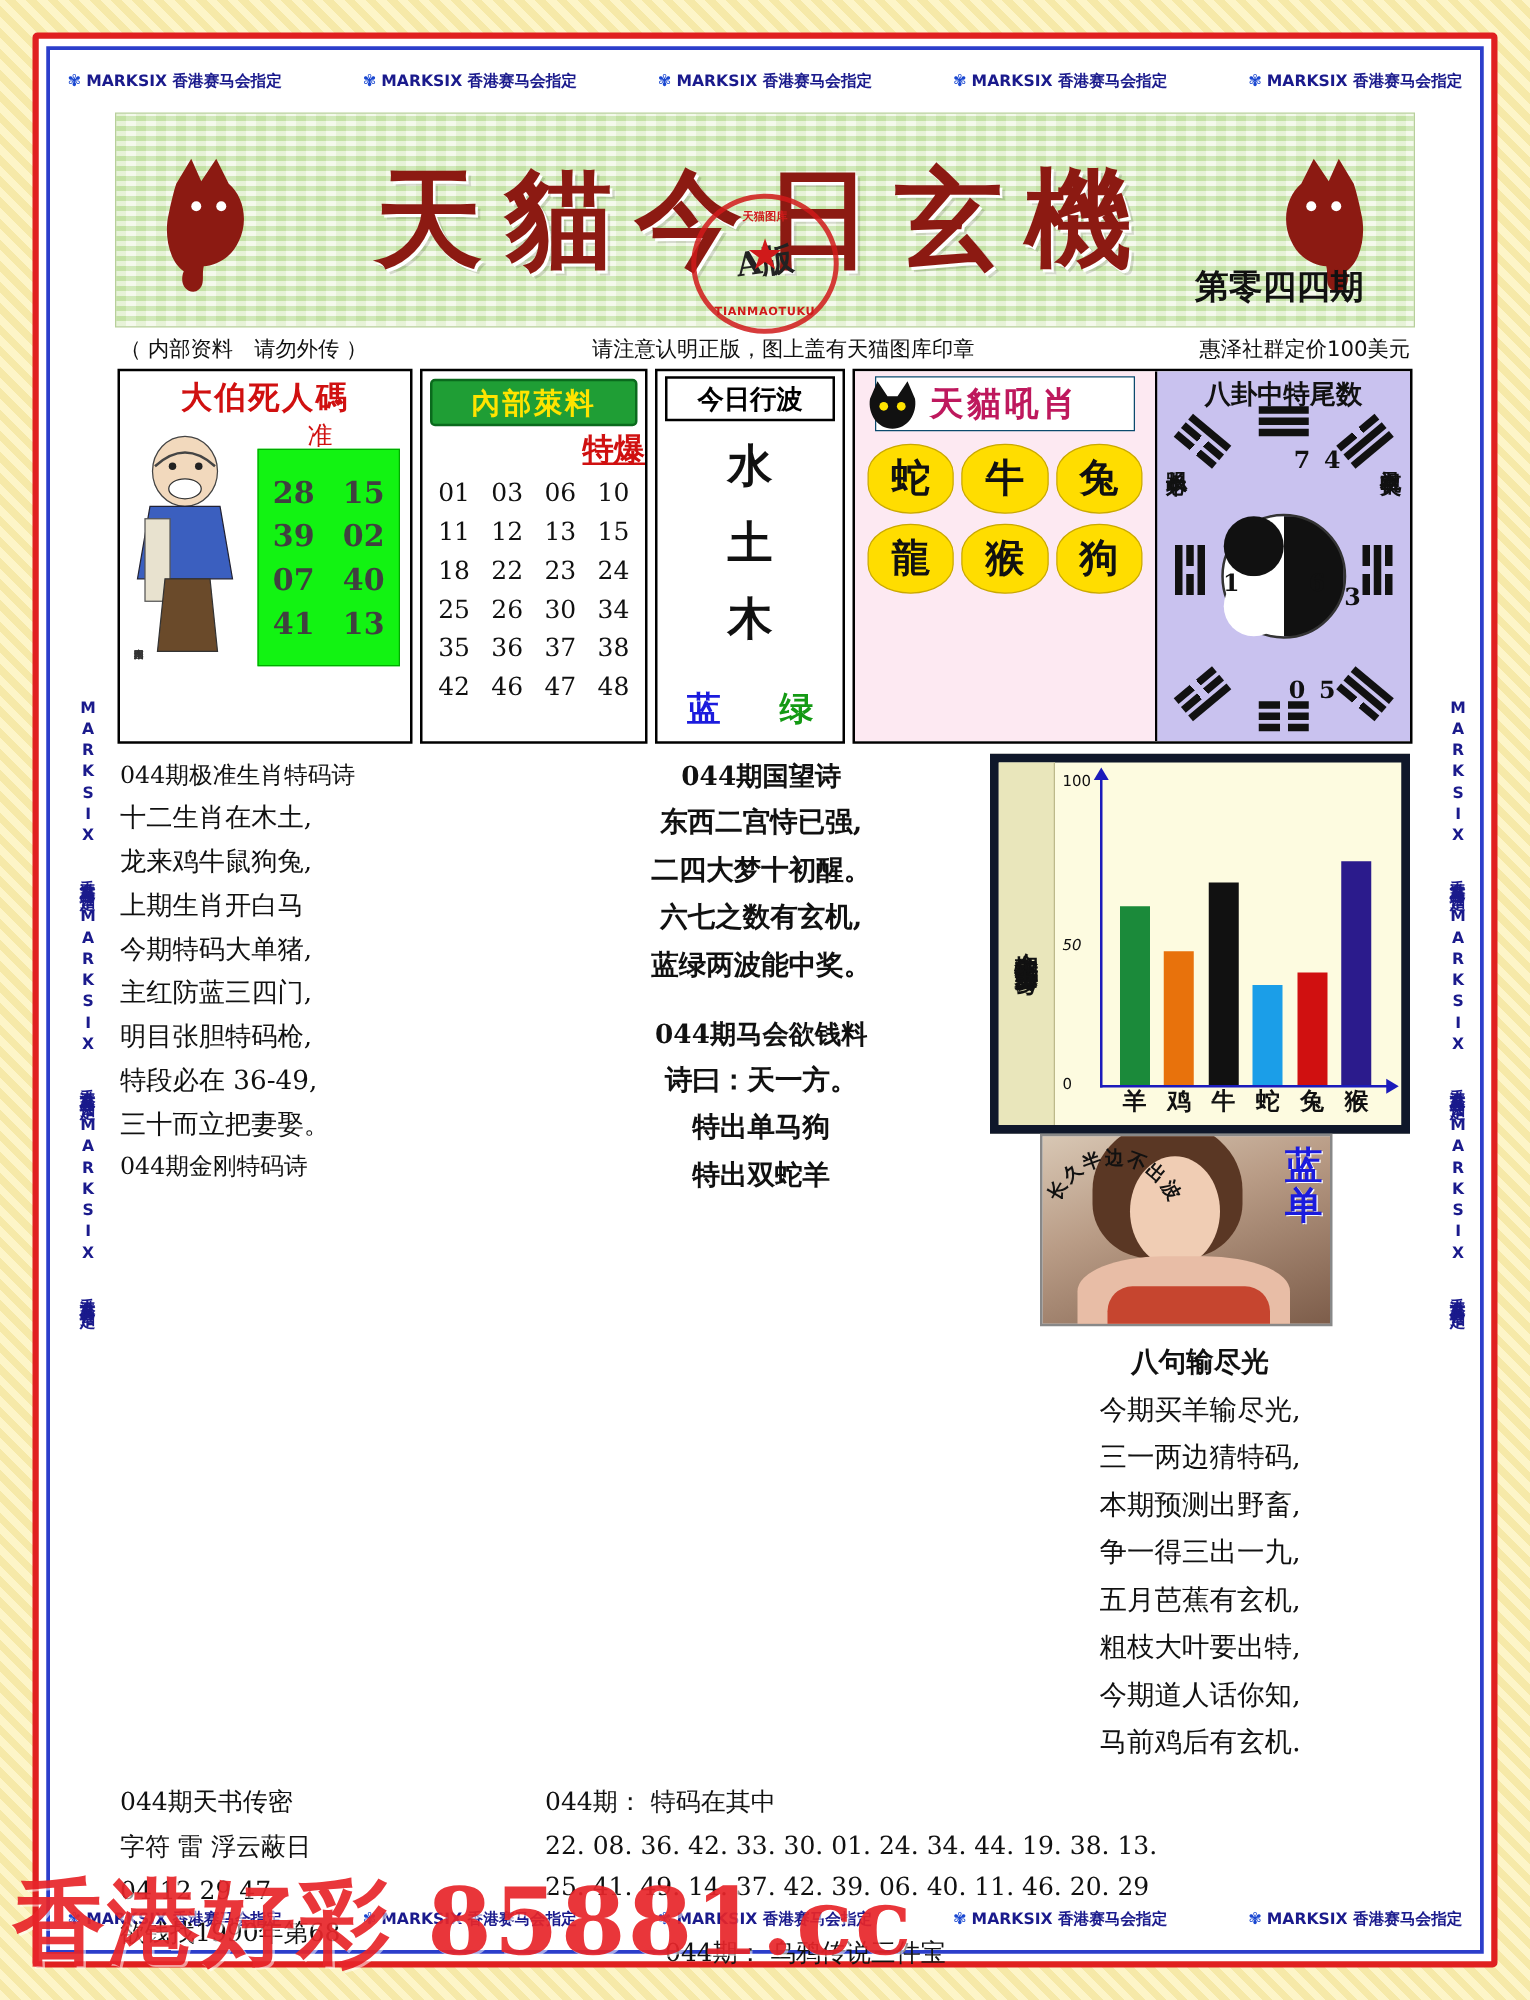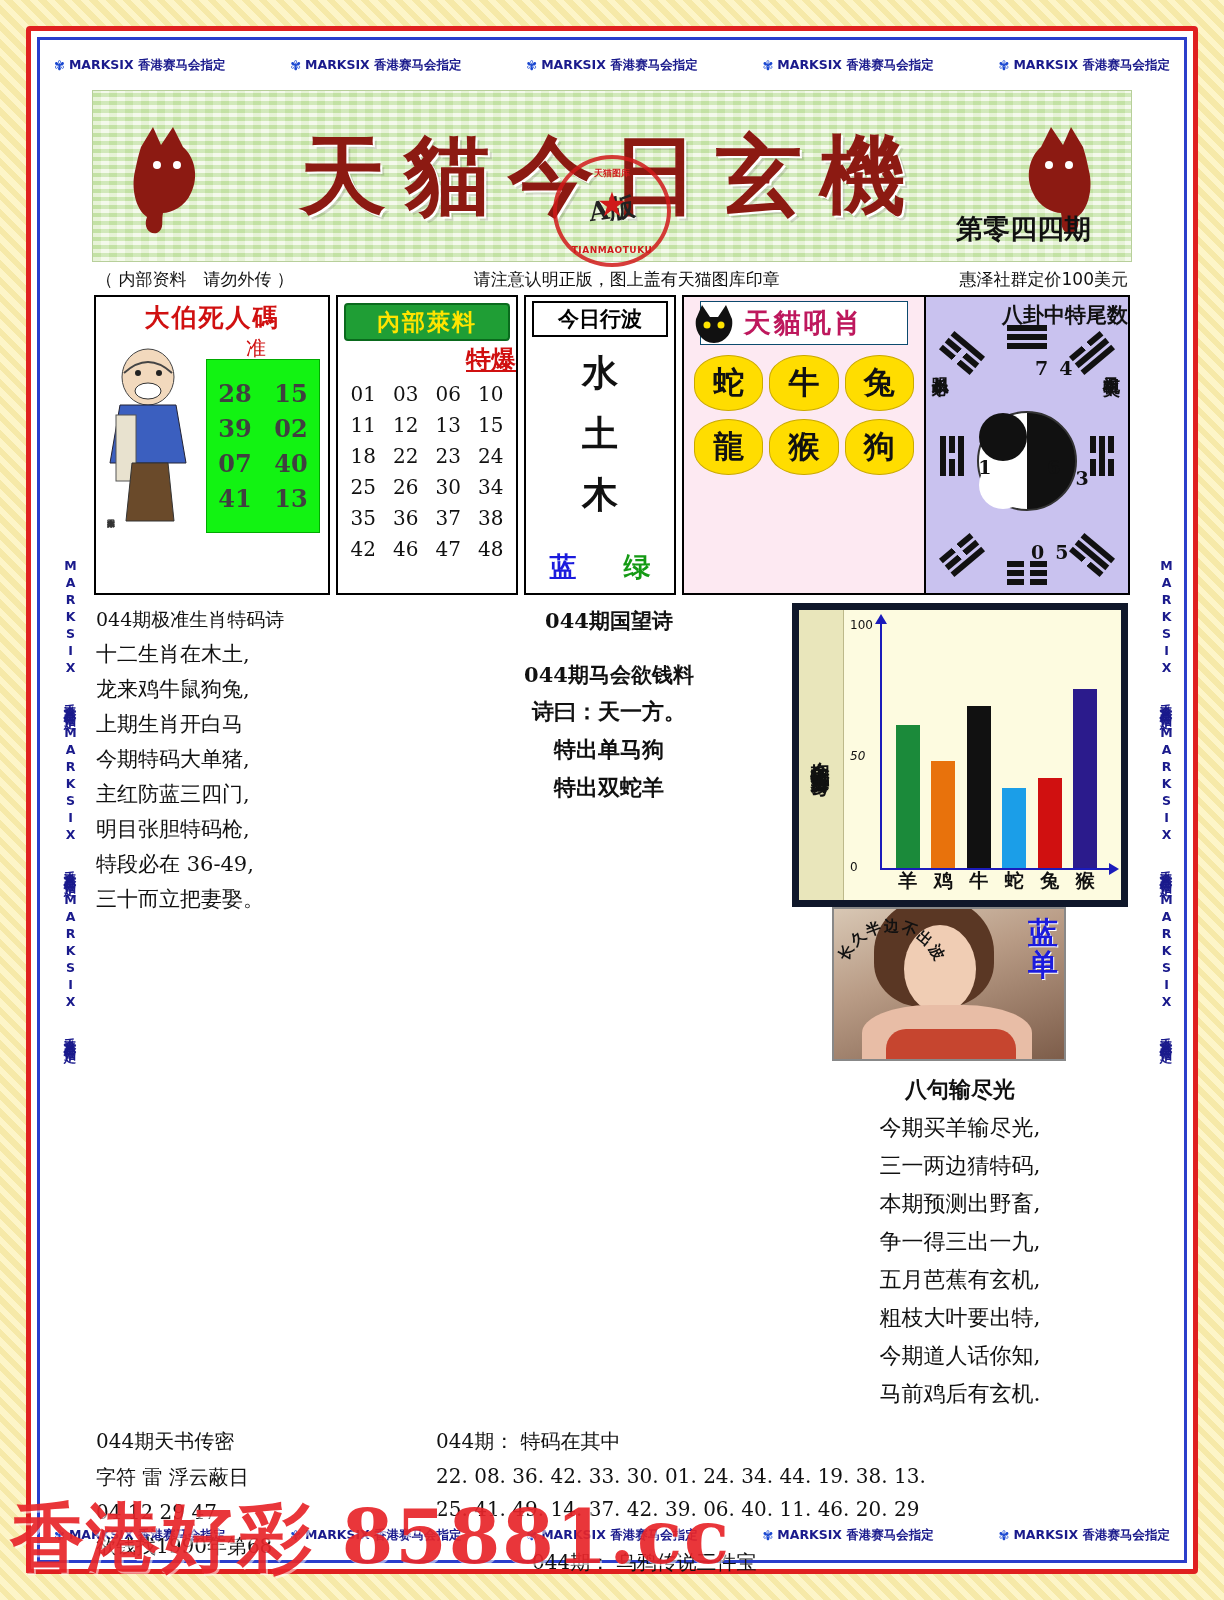--- a/index.html
+++ b/index.html
@@ -181,21 +181,21 @@
     margin-top:10px;display:grid;grid-template-columns:repeat(3,1fr);
     gap:8px 6px;padding:0 10px;
   }
   .zd{
     background:#ffdd00;border-radius:50%/42%;border:1px solid #caa900;
     height:54px;display:flex;align-items:center;justify-content:center;
     font-size:31px;font-weight:bold;color:#111;
     font-family:"DejaVu Serif","Liberation Serif",serif;
   }
   .b4r-title{
-    text-align:right;font-size:21px;font-weight:bold;color:#111;
+    text-align:center;font-size:21px;font-weight:bold;color:#111;
     font-family:"DejaVu Serif","Liberation Serif",serif;padding-top:4px;
   }
   .bagua{position:absolute;left:0;right:0;top:26px;bottom:4px;}
   .yy{position:absolute;left:50%;top:52%;transform:translate(-50%,-50%);
     width:96px;height:96px;border-radius:50%;
     background:linear-gradient(90deg,#fff 50%,#111 50%);border:2px solid #333;}
   .yy:before,.yy:after{content:"";position:absolute;left:25%;width:48px;height:48px;border-radius:50%;transform:translateX(-50%);}
   .yy:before{top:0;background:#111;}
   .yy:after{top:50%;background:#fff;}
   .bg-num{position:absolute;font-size:19px;font-weight:bold;color:#111;font-family:"DejaVu Serif","Liberation Serif",serif;}
@@ -503,24 +503,31 @@
             <div id="col-a-lines">
                 <div class="poem-l">十二生肖在木土,</div>
                 <div class="poem-l">龙来鸡牛鼠狗兔,</div>
                 <div class="poem-l">上期生肖开白马</div>
                 <div class="poem-l">今期特码大单猪,</div>
                 <div class="poem-l">主红防蓝三四门,</div>
                 <div class="poem-l">明目张胆特码枪,</div>
                 <div class="poem-l">特段必在 36-49,</div>
                 <div class="poem-l">三十而立把妻娶。</div>
               </div>
+            <div class="poem-h">044期金刚特码诗</div>
           </div>
 
           <div class="col-b">
             <div class="cb-h">044期国望诗</div>
+            <div id="col-b-lines1">
+                <div class="cb-l">东西二宫恃已强,</div>
+                <div class="cb-l">二四大梦十初醒。</div>
+                <div class="cb-l">六七之数有玄机,</div>
+                <div class="cb-l">蓝绿两波能中奖。</div>
+              </div>
             <div class="cb-h" style="margin-top:26px;">044期马会欲钱料</div>
             <div id="col-b-lines2">
                 <div class="cb-l">诗曰：天一方。</div>
                 <div class="cb-l">特出单马狗</div>
                 <div class="cb-l">特出双蛇羊</div>
               </div>
           </div>
 
           <div class="col-c">
             <div class="chartbox">

